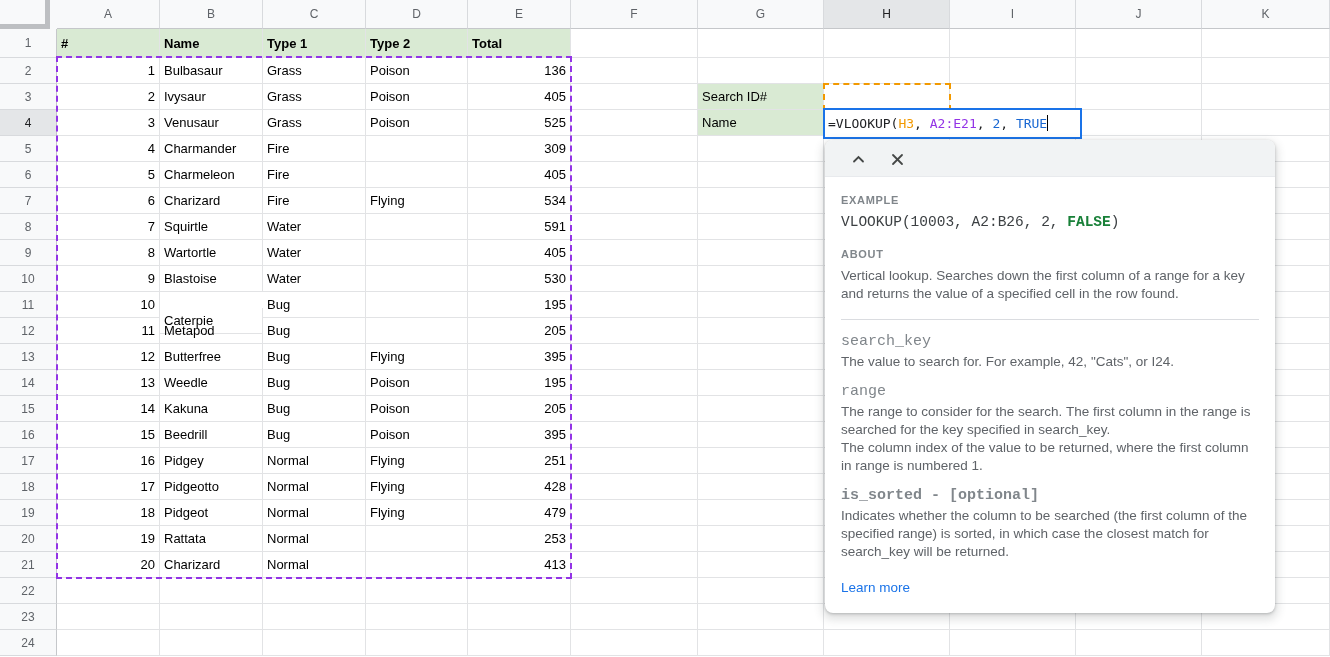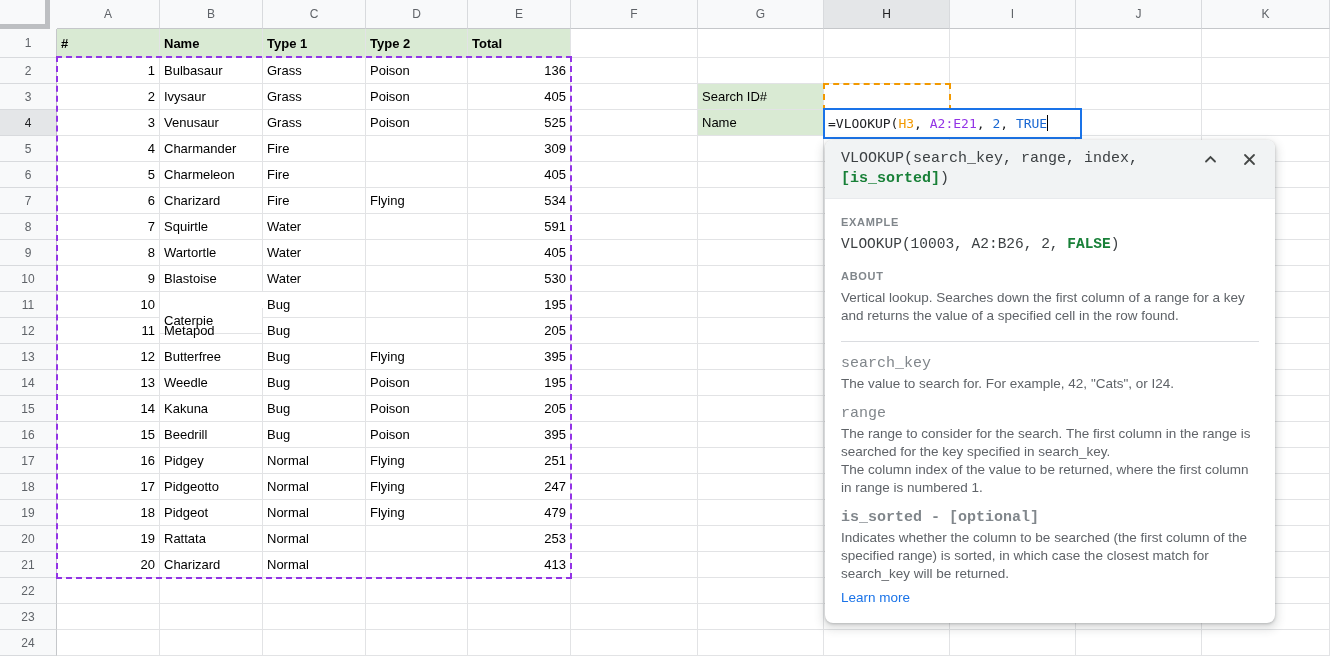--- a/index.html
+++ b/index.html
@@ -65,21 +65,21 @@
   .popup-body{padding:14px 16px 16px;font-size:13.5px;line-height:18px;color:#5F6368;}
   .label{font-size:11px;font-weight:700;letter-spacing:.7px;color:#80868B;margin:0 0 4px;}
   .about-label{margin-top:14px;}
   .code{font-family:"Liberation Mono",monospace;font-size:14.5px;color:#3C4043;margin-bottom:2px;}
   .green{color:var(--fn-green,#188038);}
   .bold{font-weight:700;}
   .divider{height:1px;background:#DADCE0;margin:16px 0 13px;}
   .param-name{font-family:"Liberation Mono",monospace;font-size:15px;color:#80868B;margin:12px 0 2px;}
   .param-name.first{margin-top:0;}
   .desc{margin:0;}
-  .learn-more{display:inline-block;margin-top:6px;color:var(--link,#1A73E8);cursor:pointer;text-decoration:none;}
+  .learn-more{display:inline-block;margin-top:18px;color:var(--link,#1A73E8);cursor:pointer;text-decoration:none;}
 </style>
 </head>
 <body>
 
 <div class="sheet">
   <div class="corner">
     <div class="bar-v"></div>
     <div class="bar-h"></div>
   </div>
 
@@ -307,21 +307,21 @@
       <div class="cell" style="left: 571px; top: 448px; width: 127px; height: 26px;"></div>
       <div class="cell" style="left: 698px; top: 448px; width: 126px; height: 26px;"></div>
       <div class="cell" style="left: 824px; top: 448px; width: 126px; height: 26px;"></div>
       <div class="cell" style="left: 950px; top: 448px; width: 126px; height: 26px;"></div>
       <div class="cell" style="left: 1076px; top: 448px; width: 126px; height: 26px;"></div>
       <div class="cell" style="left: 1202px; top: 448px; width: 128px; height: 26px;"></div>
       <div class="cell r" style="left: 57px; top: 474px; width: 103px; height: 26px;">17</div>
       <div class="cell" style="left: 160px; top: 474px; width: 103px; height: 26px;">Pidgeotto</div>
       <div class="cell" style="left: 263px; top: 474px; width: 103px; height: 26px;">Normal</div>
       <div class="cell" style="left: 366px; top: 474px; width: 102px; height: 26px;">Flying</div>
-      <div class="cell r" style="left: 468px; top: 474px; width: 103px; height: 26px;">247</div>
+      <div class="cell r" style="left: 468px; top: 474px; width: 103px; height: 26px;">428</div>
       <div class="cell" style="left: 571px; top: 474px; width: 127px; height: 26px;"></div>
       <div class="cell" style="left: 698px; top: 474px; width: 126px; height: 26px;"></div>
       <div class="cell" style="left: 824px; top: 474px; width: 126px; height: 26px;"></div>
       <div class="cell" style="left: 950px; top: 474px; width: 126px; height: 26px;"></div>
       <div class="cell" style="left: 1076px; top: 474px; width: 126px; height: 26px;"></div>
       <div class="cell" style="left: 1202px; top: 474px; width: 128px; height: 26px;"></div>
       <div class="cell r" style="left: 57px; top: 500px; width: 103px; height: 26px;">18</div>
       <div class="cell" style="left: 160px; top: 500px; width: 103px; height: 26px;">Pidgeot</div>
       <div class="cell" style="left: 263px; top: 500px; width: 103px; height: 26px;">Normal</div>
       <div class="cell" style="left: 366px; top: 500px; width: 102px; height: 26px;">Flying</div>
@@ -388,24 +388,20 @@
       <div class="cell" style="left: 1076px; top: 630px; width: 126px; height: 26px;"></div>
       <div class="cell" style="left: 1202px; top: 630px; width: 128px; height: 26px;"></div>
     </div>
 
   <div class="sel-purple"></div>
   <div class="sel-orange"></div>
   <div class="formula-box" id="formulaBox"><span style="color: rgb(32, 33, 36);">=VLOOKUP(</span><span style="color: rgb(242, 153, 0);">H3</span><span style="color: rgb(32, 33, 36);">, </span><span style="color: rgb(147, 52, 230);">A2:E21</span><span style="color: rgb(32, 33, 36);">, </span><span style="color: rgb(25, 103, 210);">2</span><span style="color: rgb(32, 33, 36);">, </span><span style="color: rgb(25, 103, 210);">TRUE</span><span class="cursor"></span></div>
 
   <div class="popup">
     <div class="popup-header">
-      <div class="sig">
-        <span>VLOOKUP(search_key, range, index,</span><br>
-        <span class="green bold">[is_sorted]</span><span>)</span>
-      </div>
       <div class="popup-icons">
         <span>
           <svg width="15" height="15" viewBox="0 0 15 15" fill="none" stroke-width="1.8" stroke-linecap="round">
               <polyline points="3,9.5 7.5,5 12,9.5"></polyline>
             </svg>
         </span>
         <span>
           <svg width="15" height="15" viewBox="0 0 15 15" fill="none" stroke-width="1.8" stroke-linecap="round">
               <line x1="3" y1="3" x2="12" y2="12"></line>
               <line x1="12" y1="3" x2="3" y2="12"></line>

